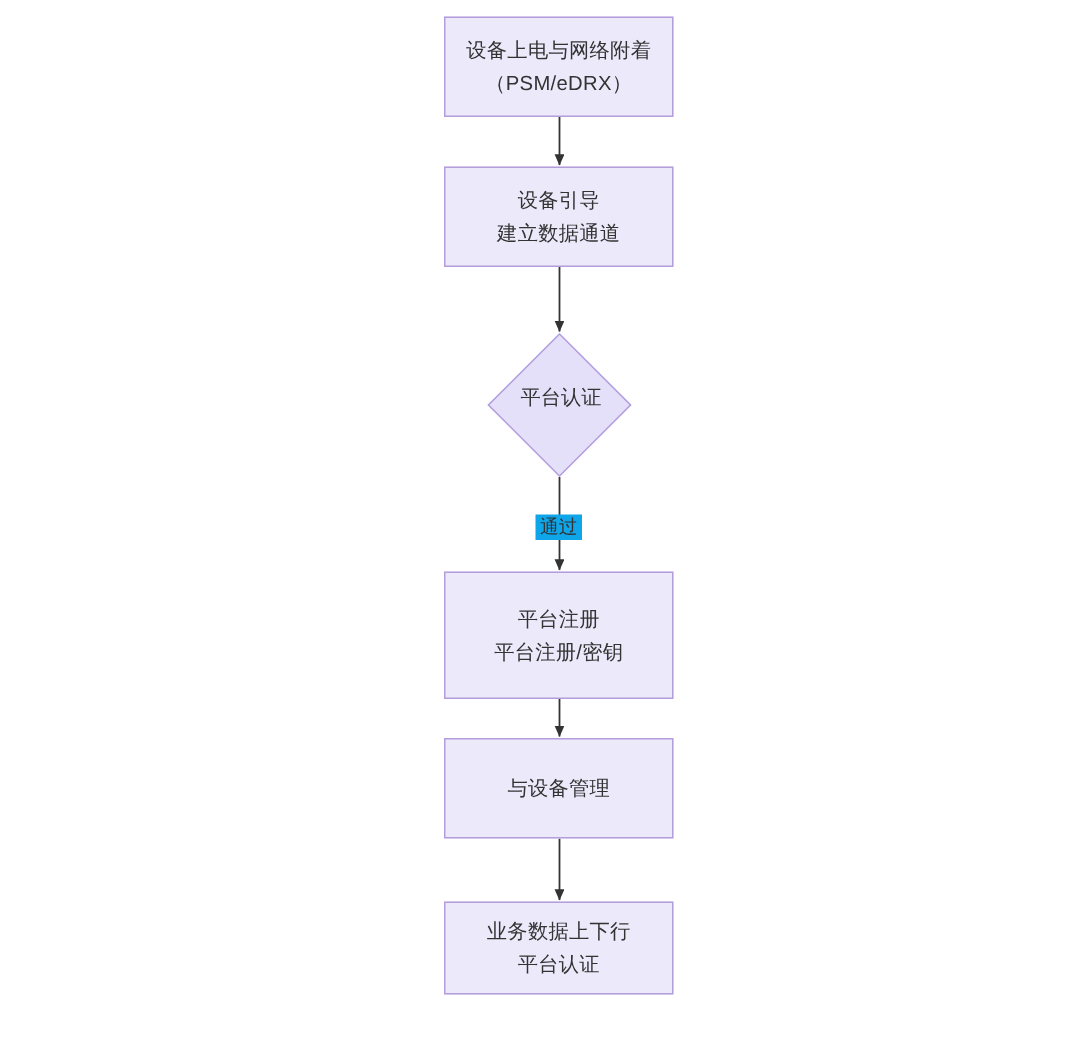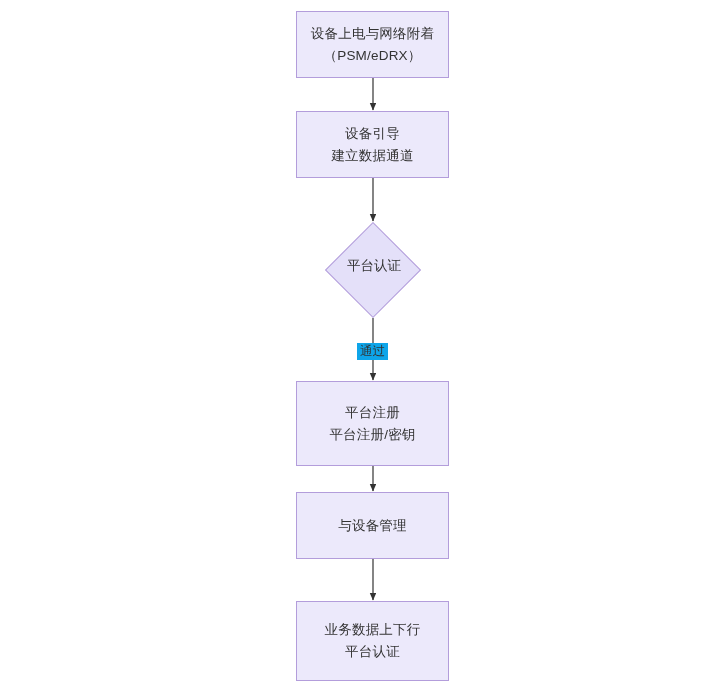--- a/index.html
+++ b/index.html
@@ -128,18 +128,18 @@
 
   <div class="node" style="left:296px; top:381px; width:153px; height:85px;">
     <span class="line">平台注册</span>
     <span class="line">平台注册/密钥</span>
   </div>
 
   <div class="node" style="left:296px; top:492px; width:153px; height:67px;">
     <span class="line">与设备管理</span>
   </div>
 
-  <div class="node" style="left:296px; top:601px; width:153px; height:80px;">
+  <div class="node" style="left:296px; top:601px; width:153px; height:62px;">
     <span class="line">业务数据上下行</span>
     <span class="line">平台认证</span>
   </div>
 
 </div>
 
 </body></html>

